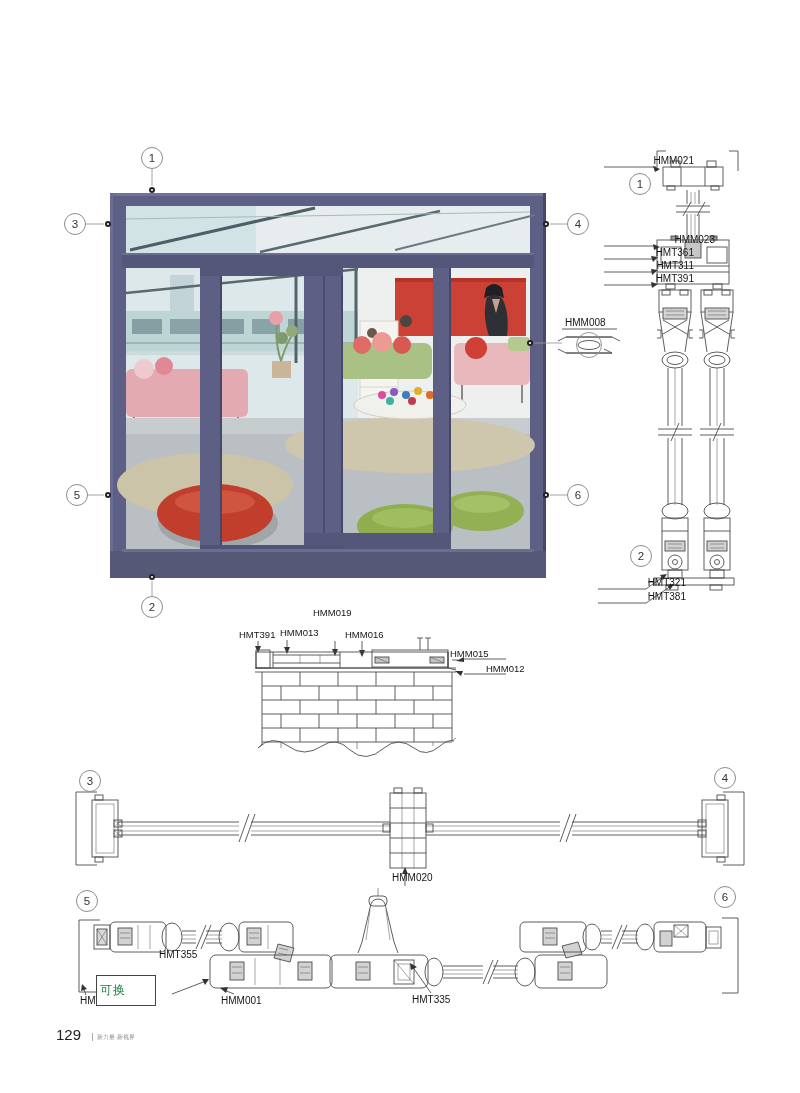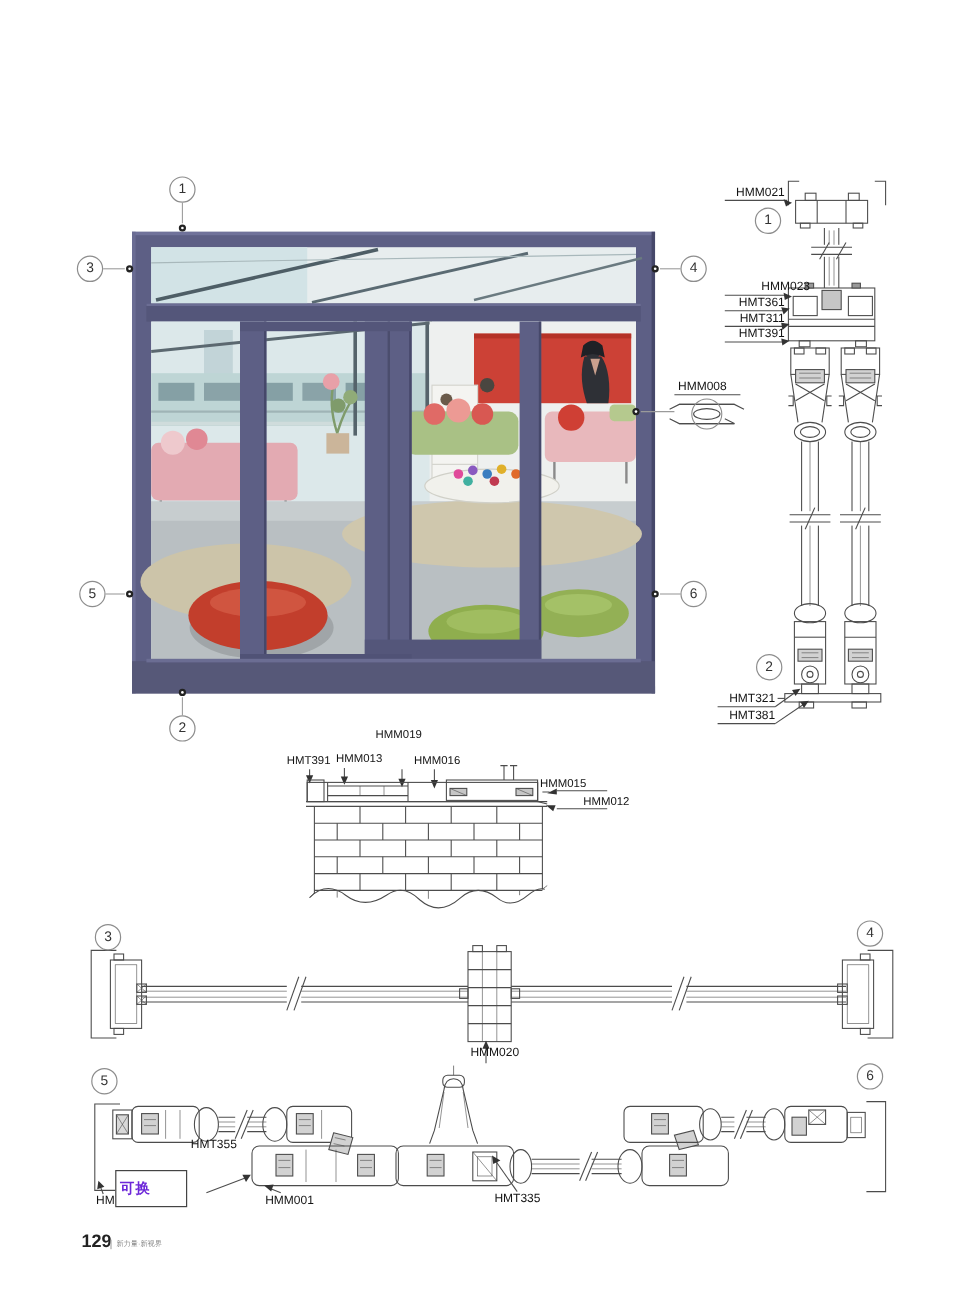--- a/index.html
+++ b/index.html
@@ -4,26 +4,26 @@
 <style>
   html,body{margin:0;padding:0;background:#ffffff;}
   .page{position:relative;width:800px;height:1093px;background:#ffffff;overflow:hidden;
         font-family:"Liberation Sans", sans-serif;}
   .photo{position:absolute;left:110px;top:193px;width:436px;height:385px;}
   svg.art{position:absolute;left:0;top:0;width:800px;height:1093px;pointer-events:none;}
   .callout{position:absolute;width:22px;height:22px;border:1px solid #8d8d8d;border-radius:50%;
            background:#fff;display:flex;align-items:center;justify-content:center;
            font-size:11.5px;color:#333;box-sizing:border-box;z-index:5;}
   .lbl{position:absolute;font-size:10px;color:#141414;white-space:nowrap;z-index:6;line-height:1.1;text-align:right;}
-  .lbl.r{}
+  .lbl.r{margin-left:40px;}
   .lbl.s{font-size:9.5px;}
   .swapbox{position:absolute;left:96px;top:975px;width:60px;height:31px;border:1px solid #444;
            box-sizing:border-box;display:flex;align-items:center;z-index:6;background:#fff;}
-  .swapbox .swaptxt{font-size:12px;font-weight:bold;color:#6d28d9;padding-left:3px;letter-spacing:1px;}
-  .pagenum{position:absolute;left:68px;top:1026px;font-size:15px;font-weight:bold;color:#222;z-index:6;}
+  .swapbox .swaptxt{font-size:12px;font-weight:normal;color:#15803d;padding-left:3px;letter-spacing:1px;}
+  .pagenum{position:absolute;left:56px;top:1026px;font-size:15px;font-weight:normal;color:#222;z-index:6;}
   .tagline{position:absolute;left:92px;top:1033px;font-size:6px;color:#8a8a8a;z-index:6;
            border-left:1px solid #aaa;padding-left:4px;line-height:1.4;}
 </style>
 </head>
 <body>
 
 <div class="page">
 
   <div class="photo">
     <svg width="436" height="385" viewBox="0 0 436 385">

